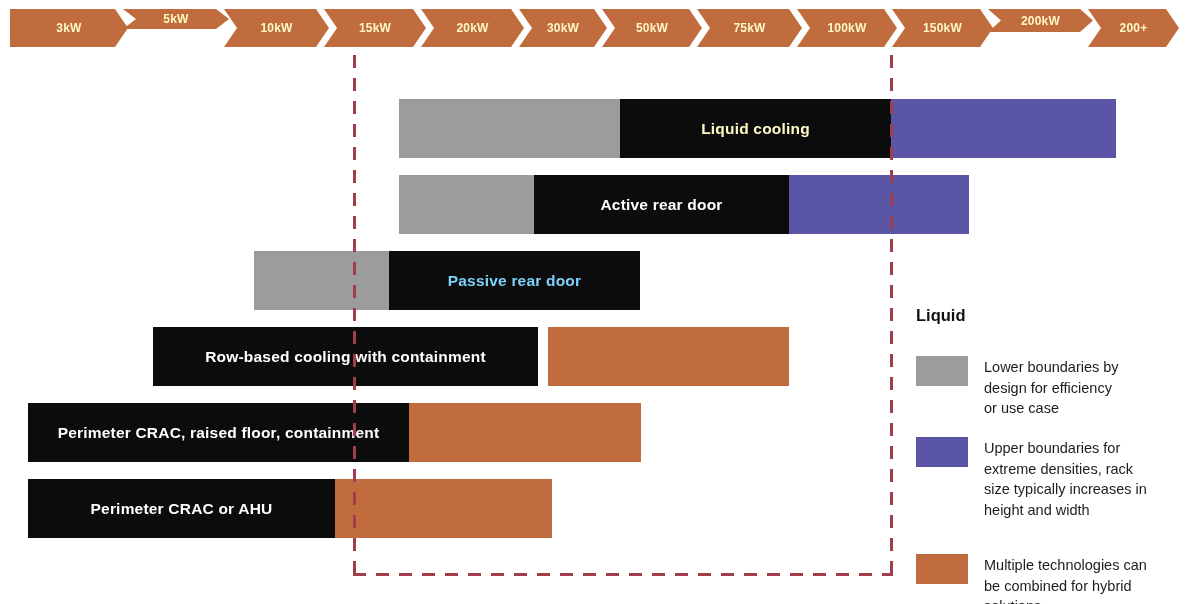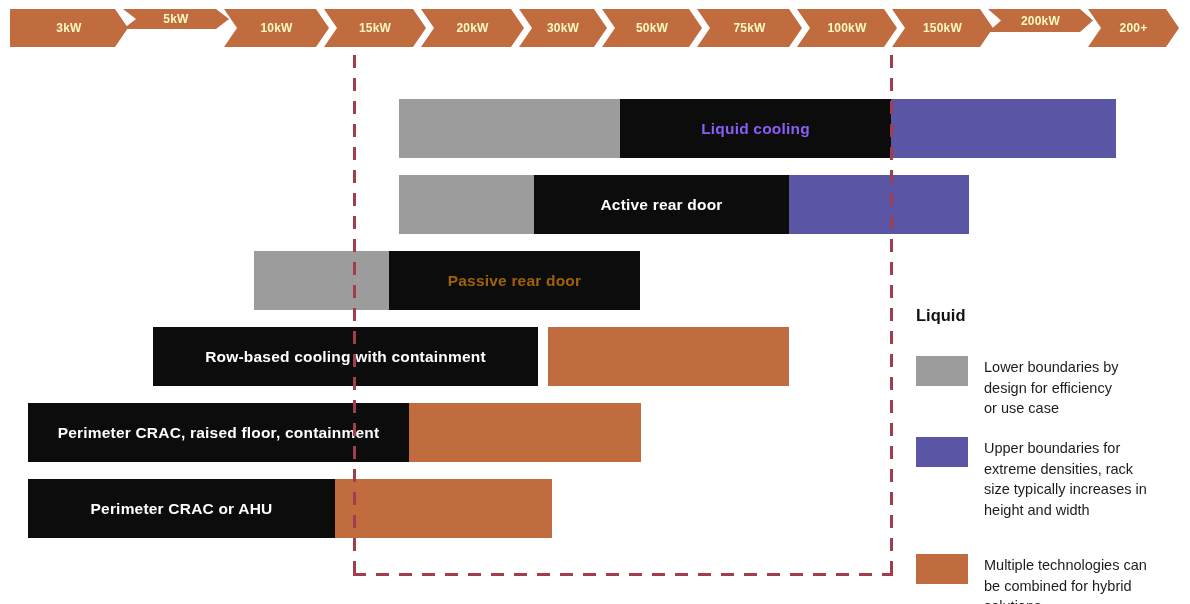--- a/index.html
+++ b/index.html
@@ -68,35 +68,35 @@
       </div>
       <div class="chev" style="left: 1088px; width: 91px; top: 9px; height: 38px; background: rgb(192, 108, 62); clip-path: polygon(0px 0px, calc(100% - 13px) 0px, 100% 50%, calc(100% - 13px) 100%, 0px 100%, 13px 50%);">
         <span>200+</span>
       </div>
     </div>
 
   <div class="plot">
       <div class="bar-row" style="top: 99px; height: 59px;">
         <div class="bar-seg" style="left: 399px; width: 221px; background: rgb(156, 156, 156);"></div>
         <div class="bar-seg" style="left: 620px; width: 271px; background: rgb(12, 12, 12);">
-          <span style="color: #8b5cf6;">Liquid cooling</span>
+          <span style="color: #fef9c3;">Liquid cooling</span>
         </div>
         <div class="bar-seg" style="left: 891px; width: 225px; background: rgb(91, 85, 166);"></div>
       </div>
       <div class="bar-row" style="top: 175px; height: 59px;">
         <div class="bar-seg" style="left: 399px; width: 135px; background: rgb(156, 156, 156);"></div>
         <div class="bar-seg" style="left: 534px; width: 255px; background: rgb(12, 12, 12);">
           <span style="color: rgb(255, 255, 255);">Active rear door</span>
         </div>
         <div class="bar-seg" style="left: 789px; width: 180px; background: rgb(91, 85, 166);"></div>
       </div>
       <div class="bar-row" style="top: 251px; height: 59px;">
         <div class="bar-seg" style="left: 254px; width: 135px; background: rgb(156, 156, 156);"></div>
         <div class="bar-seg" style="left: 389px; width: 251px; background: rgb(12, 12, 12);">
-          <span style="color: #a16207;">Passive rear door</span>
+          <span style="color: #7dd3fc;">Passive rear door</span>
         </div>
       </div>
       <div class="bar-row" style="top: 327px; height: 59px;">
         <div class="bar-seg" style="left: 153px; width: 385px; background: rgb(12, 12, 12);">
           <span style="color: rgb(255, 255, 255);">Row-based cooling with containment</span>
         </div>
         <div class="bar-seg" style="left: 548px; width: 241px; background: rgb(192, 108, 62);"></div>
       </div>
       <div class="bar-row" style="top: 403px; height: 59px;">
         <div class="bar-seg" style="left: 28px; width: 381px; background: rgb(12, 12, 12);">

